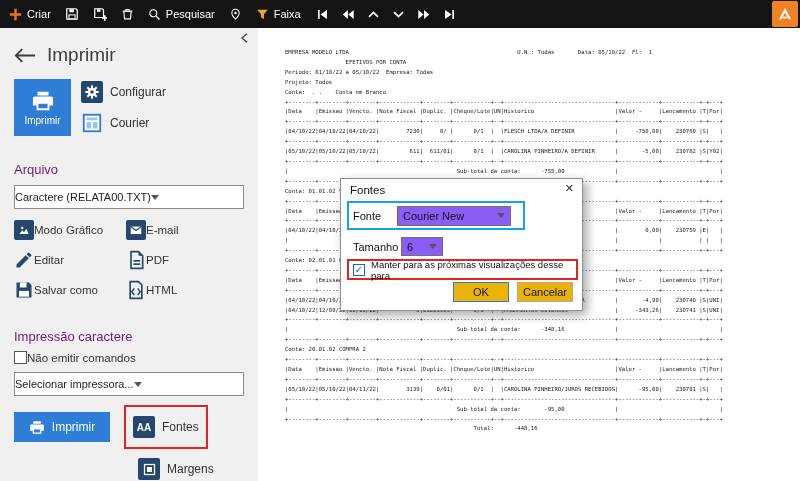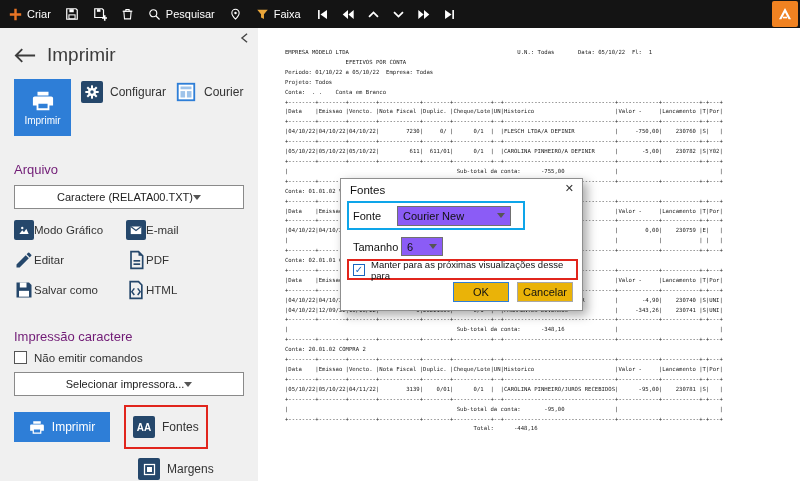--- a/index.html
+++ b/index.html
@@ -13,31 +13,31 @@
   .tb-nav{display:flex;align-items:center;margin-left:2px}
   .tb-nav .tb-item{padding:0 6px}
   .tb-logo{position:absolute;right:2px;top:1px;width:26px;height:26px;background:#f08221;border-radius:2px;display:flex;align-items:center;justify-content:center}
 
   
   .sidebar{position:absolute;left:0;top:28px;width:258px;height:453px;background:#f0f0f0;z-index:2}
   .sb-collapse{position:absolute;top:4px;right:8px;cursor:pointer}
   .sb-title{display:flex;align-items:center;gap:11px;margin:16px 0 0 14px;font-size:19px;color:#3c3c3c}
   .tiles{display:flex;margin:13px 0 0 14px;gap:10px;align-items:flex-start}
   .tile-print{width:57px;height:57px;background:#2e7ed7;color:#fff;display:flex;flex-direction:column;align-items:center;justify-content:center;gap:3px;font-size:10px;cursor:pointer}
-  .tile-col{display:flex;flex-direction:row;gap:9px;padding-top:2px}
+  .tile-col{display:flex;flex-direction:column;gap:9px;padding-top:2px}
   .mini-btn{display:flex;align-items:center;gap:7px;font-size:12px;color:#333;cursor:pointer}
   .icon-tile{width:22px;height:22px;background:#25476b;border-radius:2px;display:flex;align-items:center;justify-content:center;color:#fff;flex:0 0 22px}
   .icon-tile.sm{width:20px;height:20px;flex:0 0 20px}
   .icon-tile.aa{font-size:10px;font-weight:bold;letter-spacing:0}
   .sb-heading{margin:26px 8px 0 14px;font-size:13px;color:#701a75}
-  .sb-select{margin:8px 0 0 14px;width:230px;height:24px;background:#fff;border:1px solid #8a8a8a;display:flex;align-items:center;justify-content:center;padding:0 19px;font-size:11px;color:#222;cursor:pointer}
+  .sb-select{margin:8px 0 0 14px;width:230px;height:24px;background:#fff;border:1px solid #8a8a8a;display:flex;align-items:center;justify-content:flex-start;padding:0 0;font-size:11px;color:#222;cursor:pointer}
   .chev-down{width:0;height:0;border-left:4px solid transparent;border-right:4px solid transparent;border-top:5px solid #555}
   .btn-grid{display:grid;grid-template-columns:112px 112px;row-gap:4px;margin:8px 0 0 14px}
   .grid-btn{display:flex;align-items:center;font-size:11.5px;color:#333;height:26px;cursor:pointer}
-  .cb-row{display:flex;align-items:center;gap:7px;margin:7px 0 0 14px;font-size:11.5px;color:#333;cursor:pointer}
+  .cb-row{display:flex;align-items:center;margin:7px 0 0 14px;font-size:11.5px;color:#333;cursor:pointer}
   .cb{width:13px;height:13px;background:#fff;border:1px solid #555;flex:0 0 13px}
   .bottom-row{display:flex;gap:14px;margin:9px 0 0 14px;align-items:center}
   .btn-primary{width:96px;height:30px;background:#2e7ed7;color:#fff;font-size:12px;display:flex;align-items:center;justify-content:center;gap:7px;cursor:pointer}
   .red-wrap{border:2px solid #e1251c;padding:6px 2px;background:transparent}
   .btn-plain{display:flex;align-items:center;gap:7px;font-size:12px;color:#333;height:28px;padding:0 5px;cursor:pointer}
   .margens-row{margin:6px 0 13px 133px}
 
   
   .content{position:absolute;left:258px;top:28px;width:542px;height:453px;background:#fff;overflow:hidden;z-index:1}
   .report{position:absolute;left:27px;top:20px;font-family:"DejaVu Sans Mono","Liberation Mono",monospace;font-size:5.6px;line-height:9.9px;color:#1a1a1a;white-space:pre}

